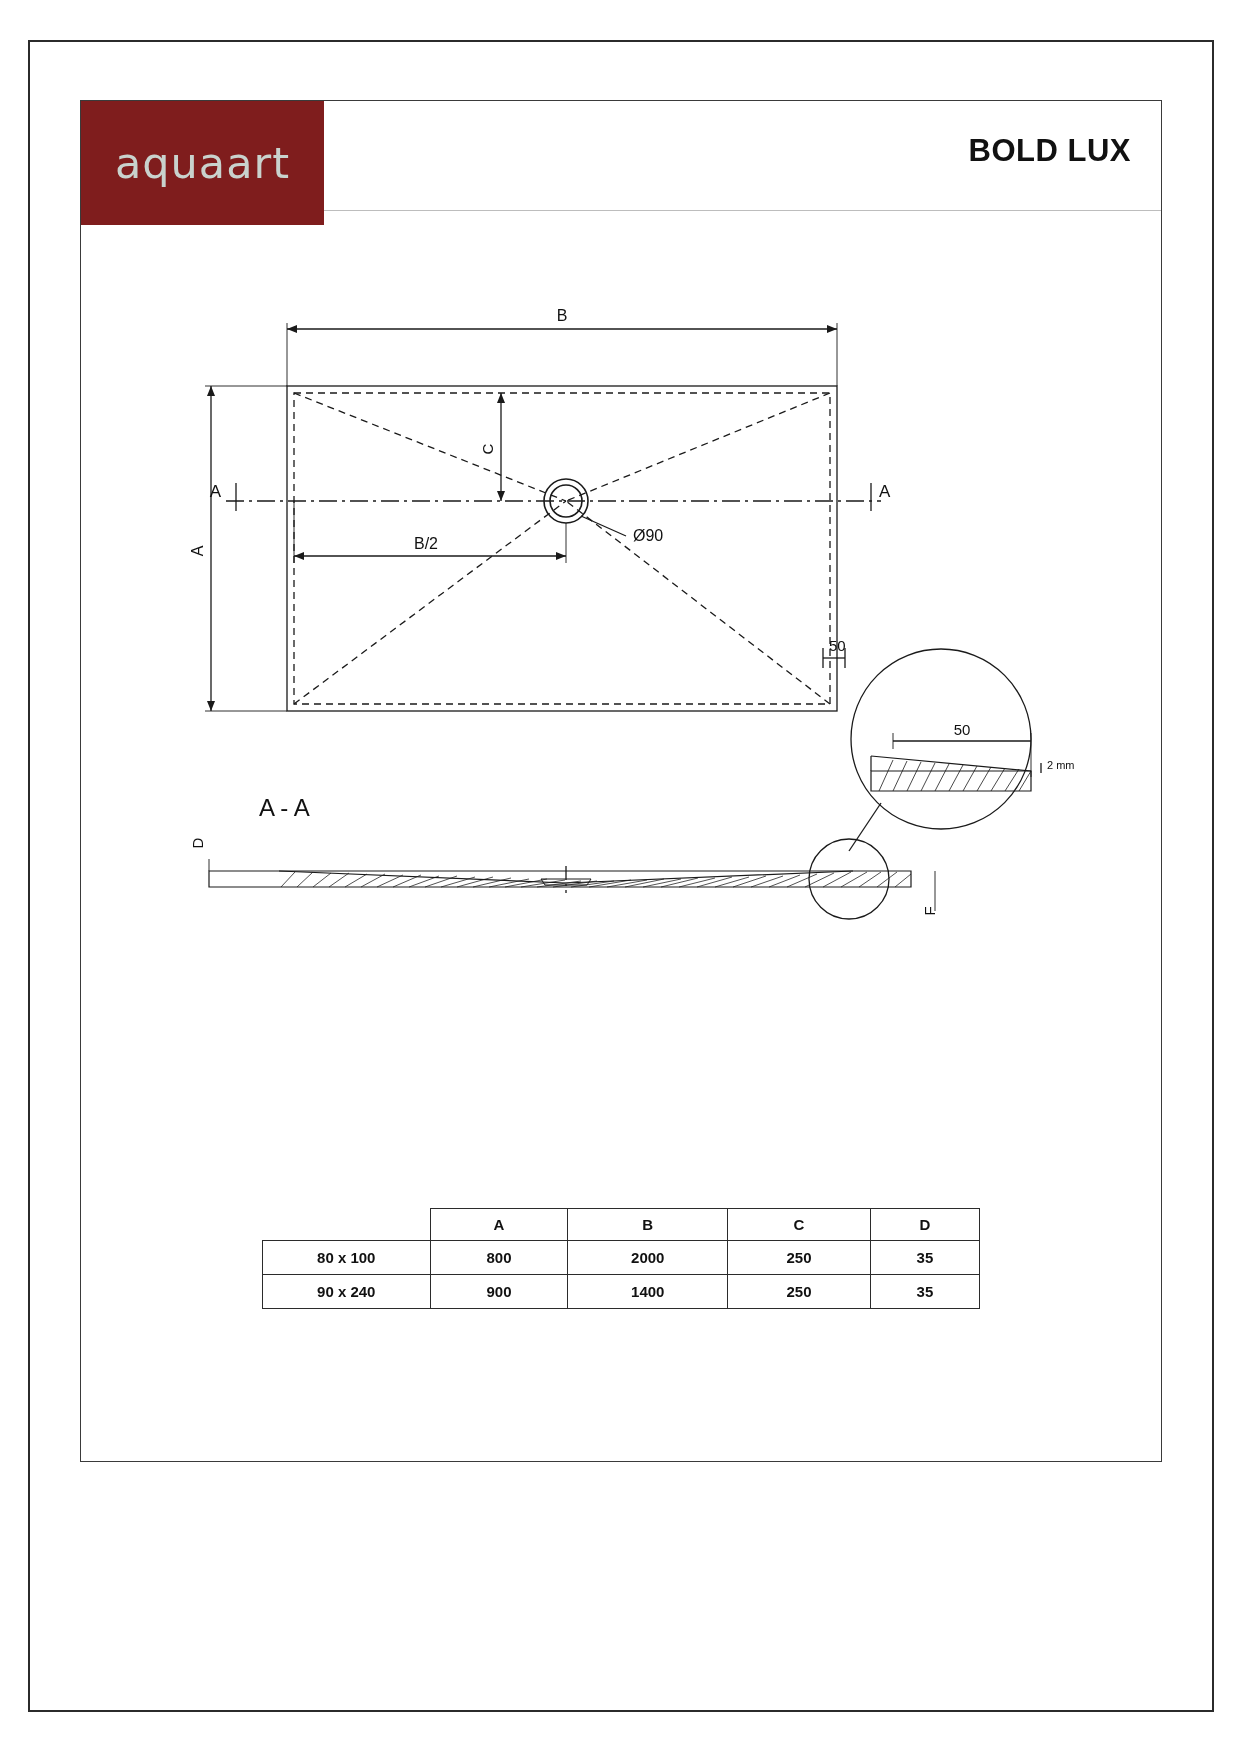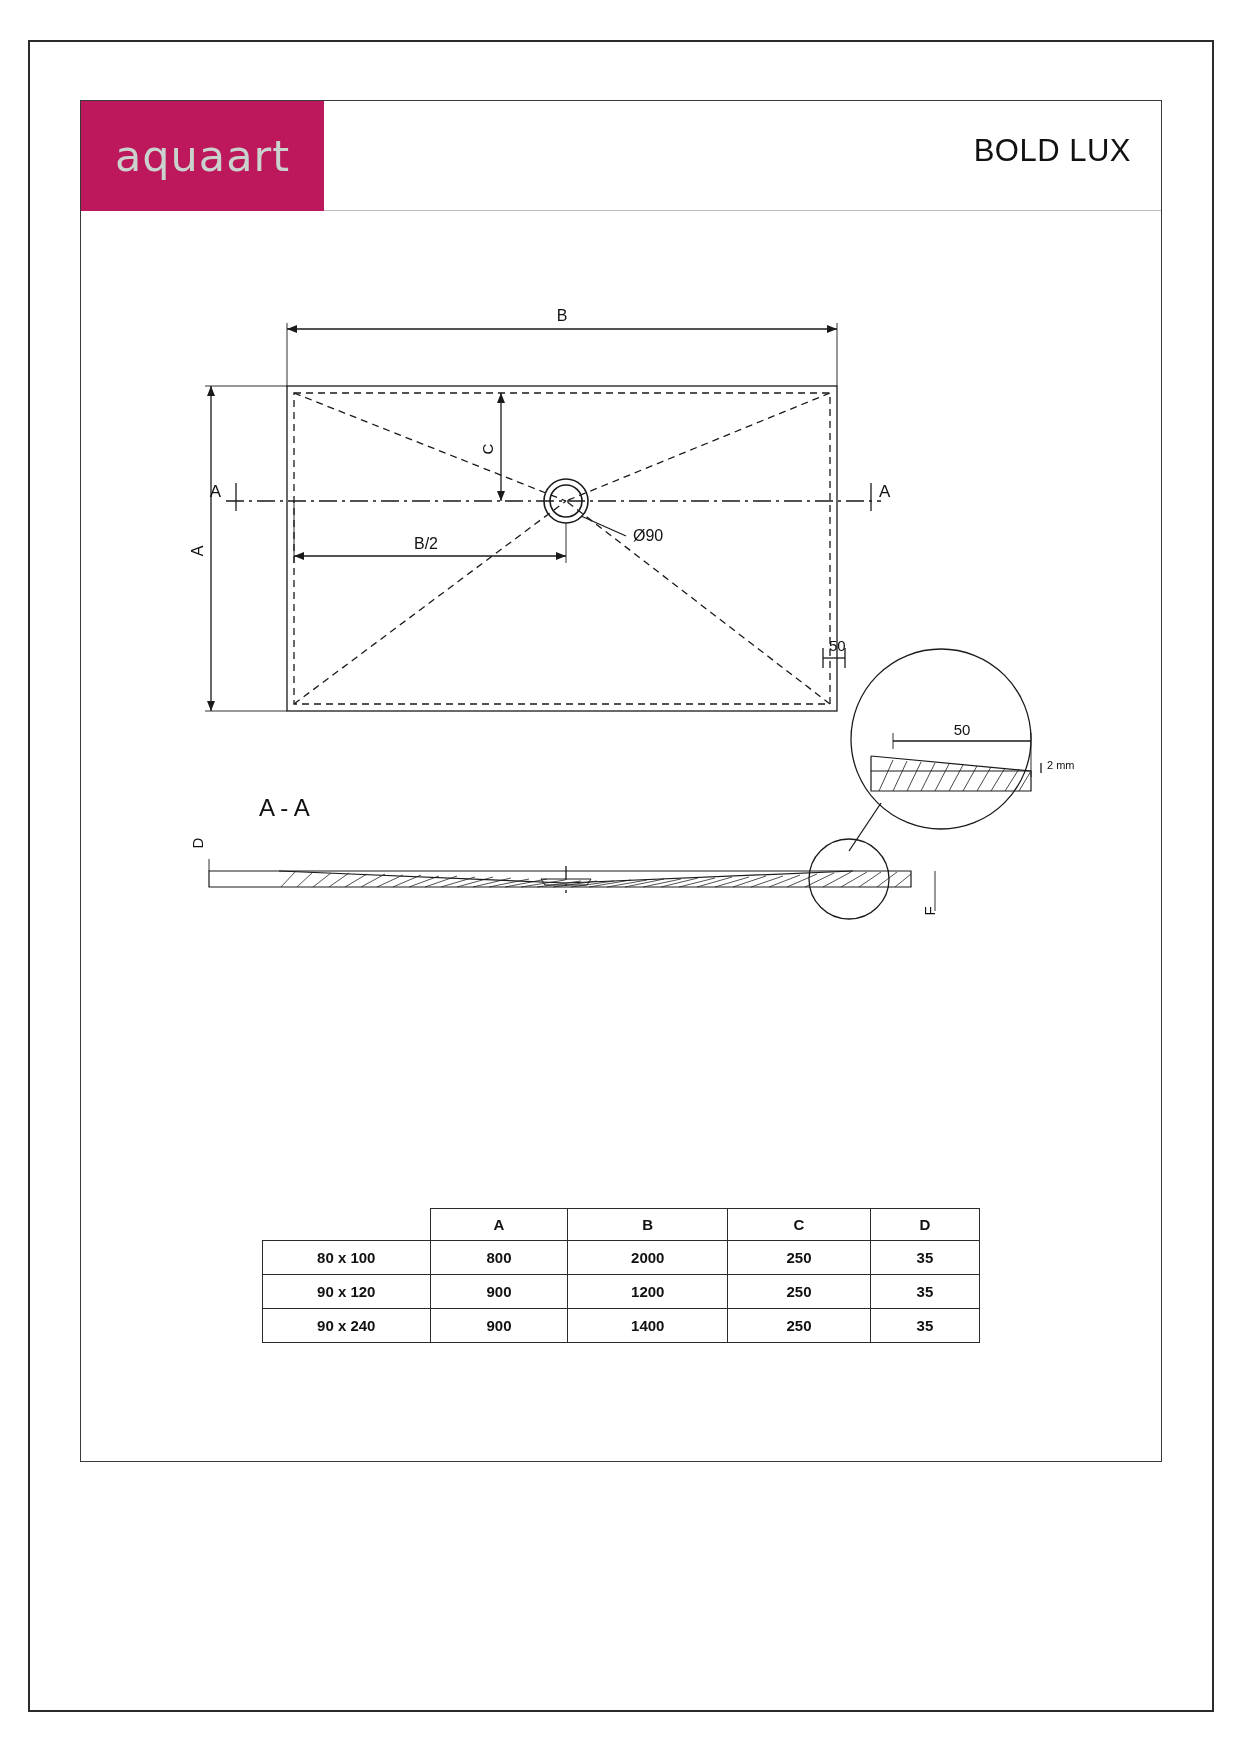--- a/index.html
+++ b/index.html
@@ -45,40 +45,40 @@
     width: 1080px;
     height: 110px;
     border-bottom: 1px solid #bdbdbd;
     box-sizing: border-box;
   }
   .logo-box {
     position: absolute;
     left: 0px;
     top: 0px;
     width: 243px;
-    height: 110px;
-    background: #be185d;
+    height: 124px;
+    background: #7f1d1d;
     display: flex;
     align-items: center;
     justify-content: center;
   }
   .logo-text {
     color: #c9d2cd;
     font-size: 43px;
     font-family: "DejaVu Sans", sans-serif;
     font-weight: 400;
     letter-spacing: 1px;
     line-height: 1;
   }
   .model-title {
     position: absolute;
     right: 30px;
     top: 32px;
     font-size: 31px;
-    font-weight: normal;
+    font-weight: bold;
     letter-spacing: 0.5px;
     color: #111;
   }
 
   
   .drawing {
     position: absolute;
     left: 81px;
     top: 211px;
     width: 1080px;
@@ -289,27 +289,20 @@
     </thead>
     <tbody>
       <tr>
         <td>80 x 100</td>
         <td>800</td>
         <td>2000</td>
         <td>250</td>
         <td>35</td>
       </tr>
       <tr>
-        <td>90 x 120</td>
-        <td>900</td>
-        <td>1200</td>
-        <td>250</td>
-        <td>35</td>
-      </tr>
-      <tr>
         <td>90 x 240</td>
         <td>900</td>
         <td>1400</td>
         <td>250</td>
         <td>35</td>
       </tr>
     </tbody>
   </table>
 </div>
 

